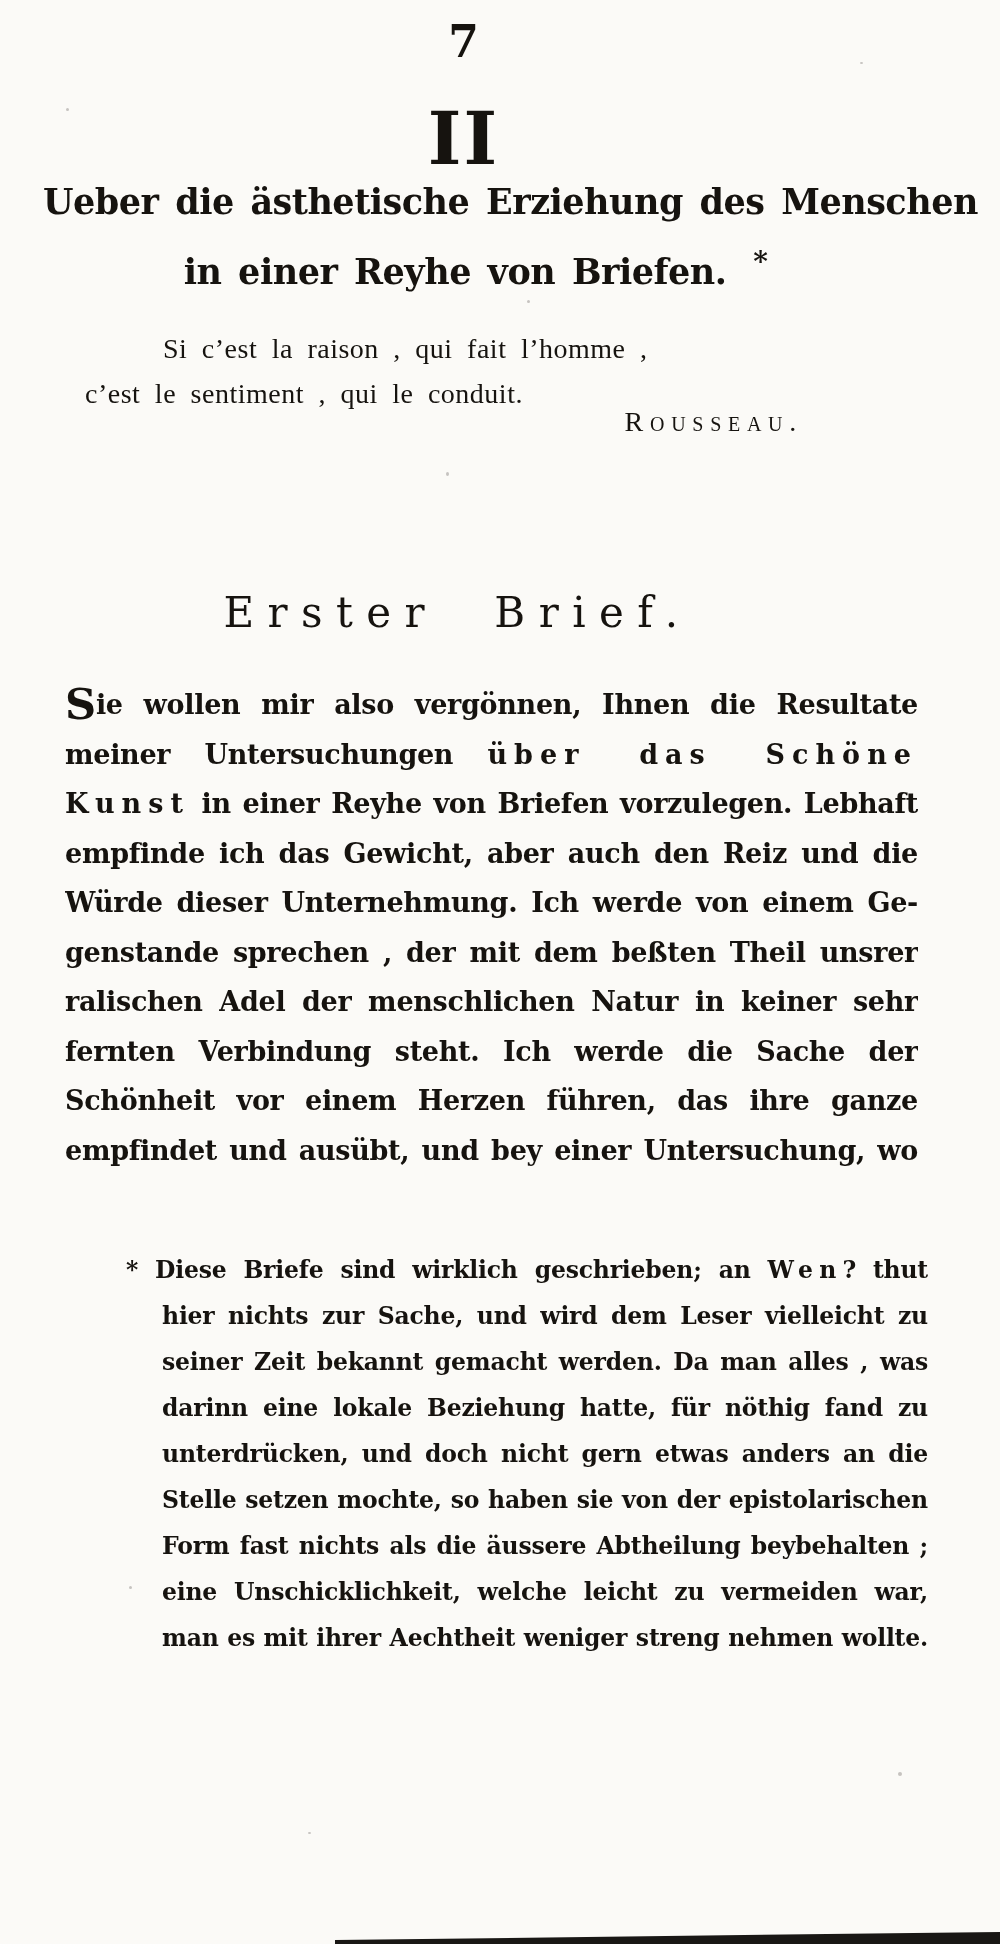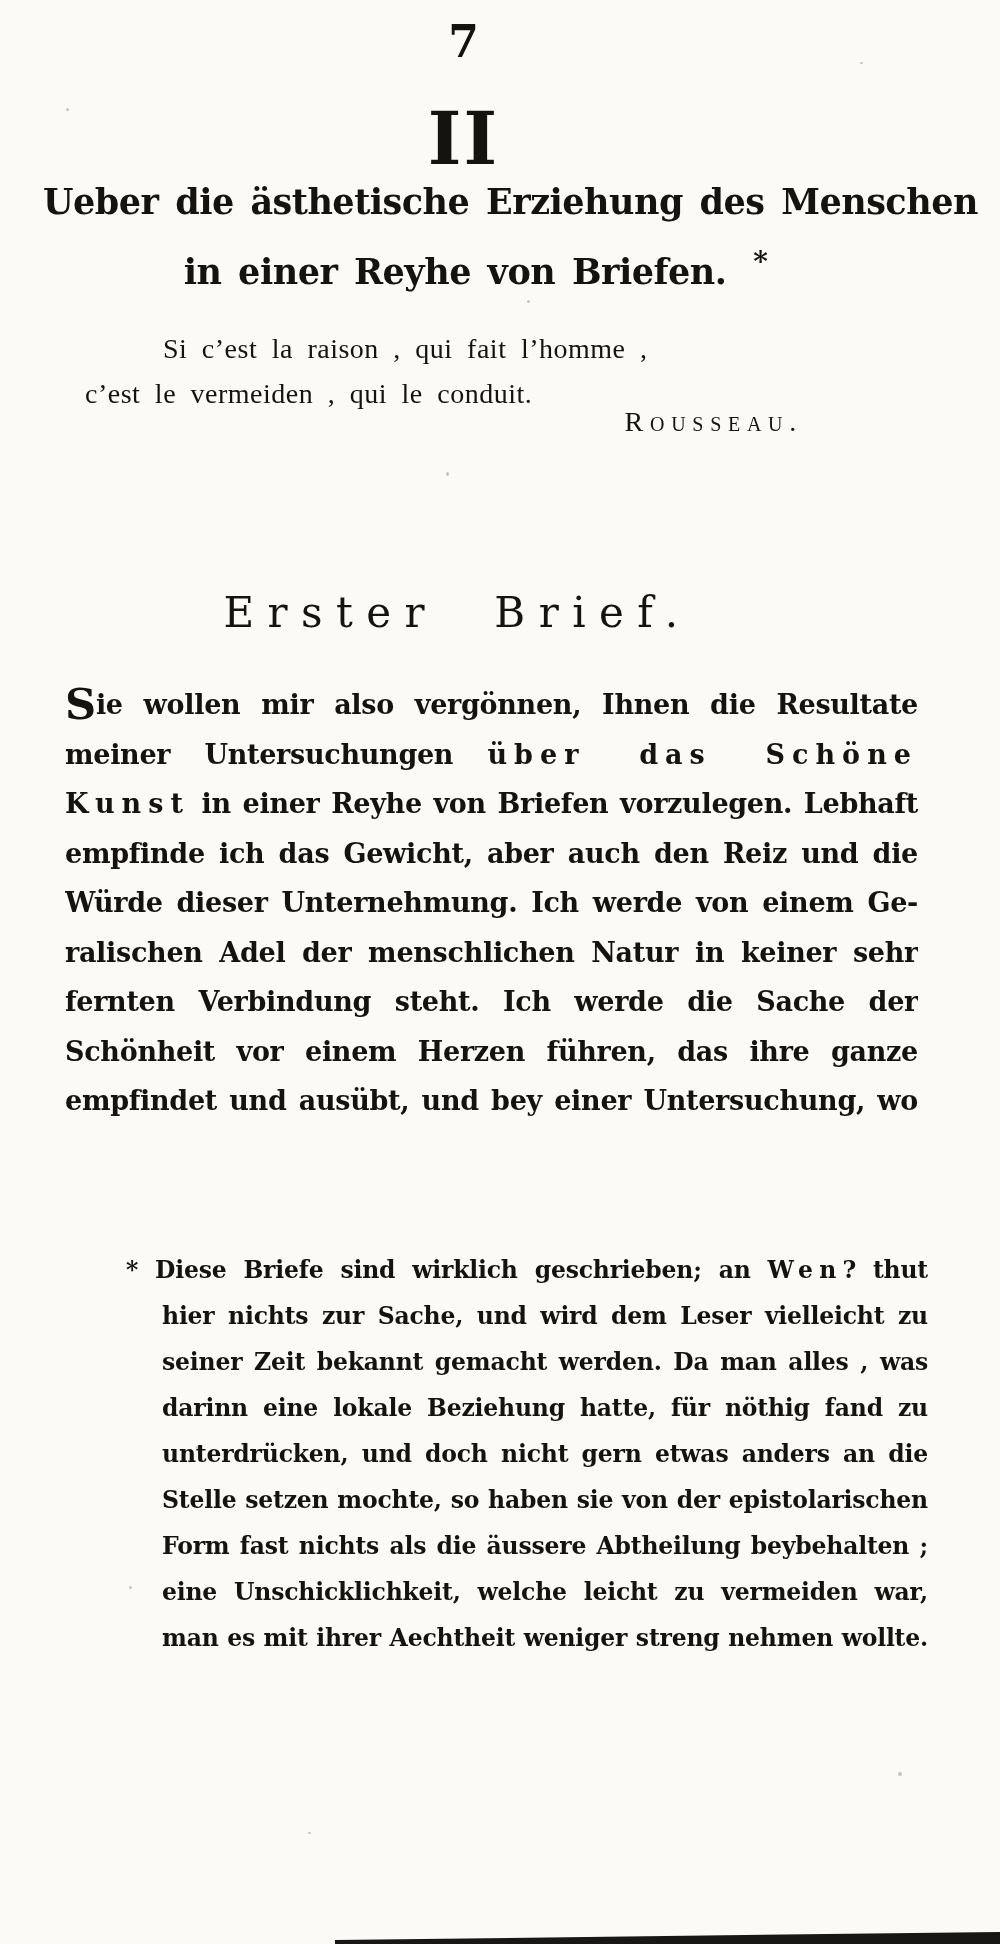--- a/index.html
+++ b/index.html
@@ -116,33 +116,34 @@
     <div class="chapter-title">
       <div class="t-line">Ueber die ästhetische Erziehung des Menschen</div>
       <div class="t-line">
         <span>in einer Reyhe von Briefen.</span>
         <span class="fn-marker">*</span>
       </div>
     </div>
 
     <div class="epigraph">
       <div class="ep-line1">Si c’est la raison , qui fait l’homme ,</div>
-      <div class="ep-line2">c’est le vermeiden , qui le conduit.</div>
+      <div class="ep-line2">c’est le sentiment , qui le conduit.</div>
     </div>
 
     <div class="epigraph-attribution">Rousseau.</div>
 
     <div class="letter-heading">Erster Brief.</div>
 
     <div class="body-block">
         <div class="text-line"><span class="seg-initial">S</span><span class="seg-normal">ie wollen mir also vergönnen, Ihnen die Resultate</span></div>
         <div class="text-line"><span class="seg-normal">meiner Untersuchungen </span><span class="seg-spaced">über das Schöne und die</span></div>
         <div class="text-line"><span class="seg-spaced">Kunst</span><span class="seg-normal"> in einer Reyhe von Briefen vorzulegen. Lebhaft</span></div>
         <div class="text-line"><span class="seg-normal">empfinde ich das Gewicht, aber auch den Reiz und die</span></div>
         <div class="text-line"><span class="seg-normal">Würde dieser Unternehmung. Ich werde von einem Ge-</span></div>
+        <div class="text-line"><span class="seg-normal">genstande sprechen , der mit dem beßten Theil unsrer</span></div>
         <div class="text-line"><span class="seg-normal">ralischen Adel der menschlichen Natur in keiner sehr ent-</span></div>
         <div class="text-line"><span class="seg-normal">fernten Verbindung steht.  Ich werde die Sache der</span></div>
         <div class="text-line"><span class="seg-normal">Schönheit vor einem Herzen führen, das ihre ganze Macht</span></div>
         <div class="text-line"><span class="seg-normal">empfindet und ausübt, und bey einer Untersuchung, wo</span></div>
       </div>
 
     <div class="footnote-block">
         <div class="text-line"><span class="seg-normal">* Diese Briefe sind wirklich geschrieben; an </span><span class="seg-spaced">Wen</span><span class="seg-normal">? thut</span></div>
         <div class="text-line"><span class="seg-normal">hier nichts zur Sache, und wird dem Leser vielleicht zu</span></div>
         <div class="text-line"><span class="seg-normal">seiner Zeit bekannt gemacht werden. Da man alles , was</span></div>

